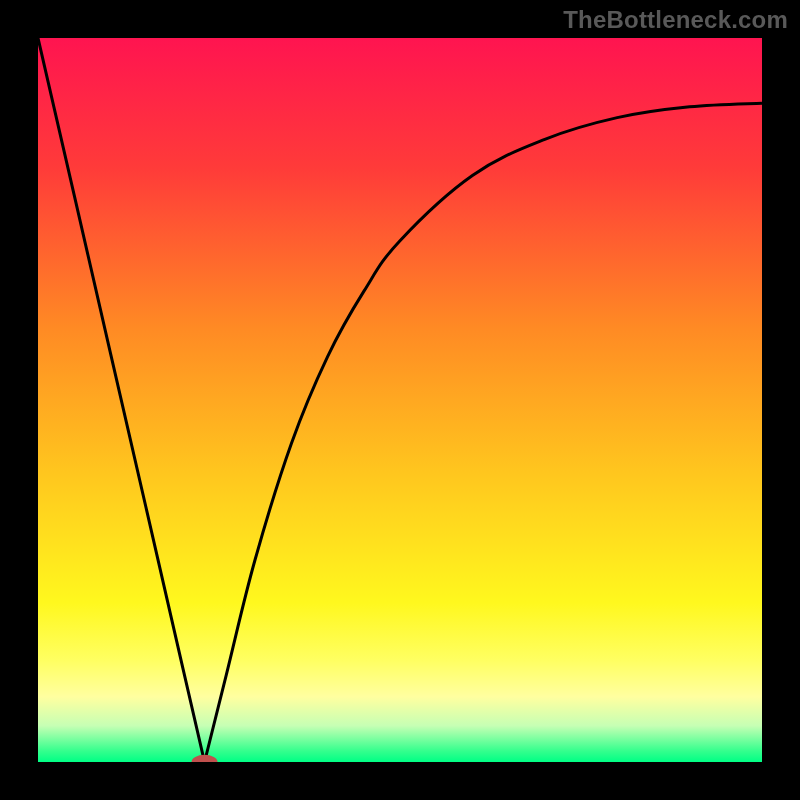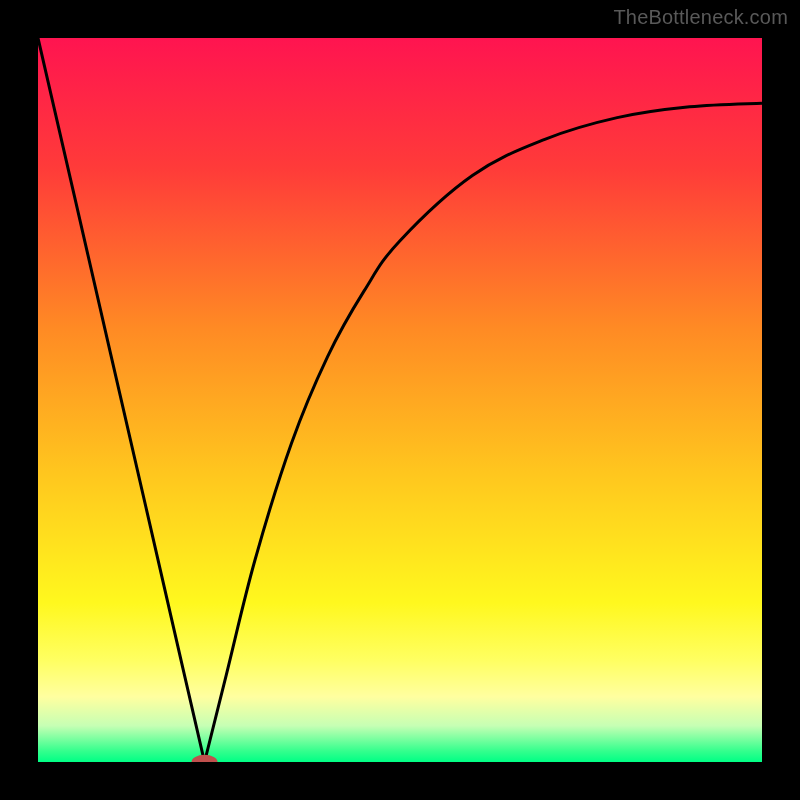--- a/index.html
+++ b/index.html
@@ -25,22 +25,22 @@
     top: 38px;
     width: 724px;
     height: 724px;
     overflow: hidden;
   }
   .attribution {
     position: absolute;
     top: 6px;
     right: 12px;
     color: #595959;
-    font-size: 20px;
-    font-weight: 400;
+    font-size: 24px;
+    font-weight: 700;
     letter-spacing: 0.2px;
   }
   svg {
     display: block;
   }
 </style>
 </head>
 <body>
 
 <div class="frame">

